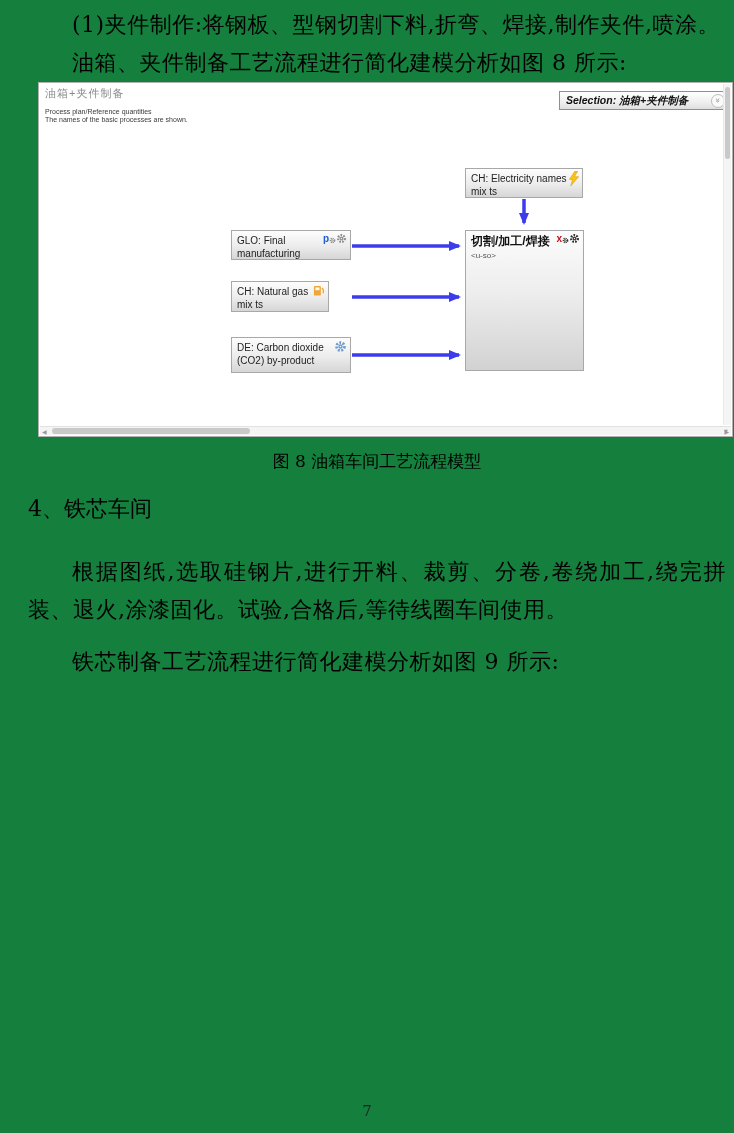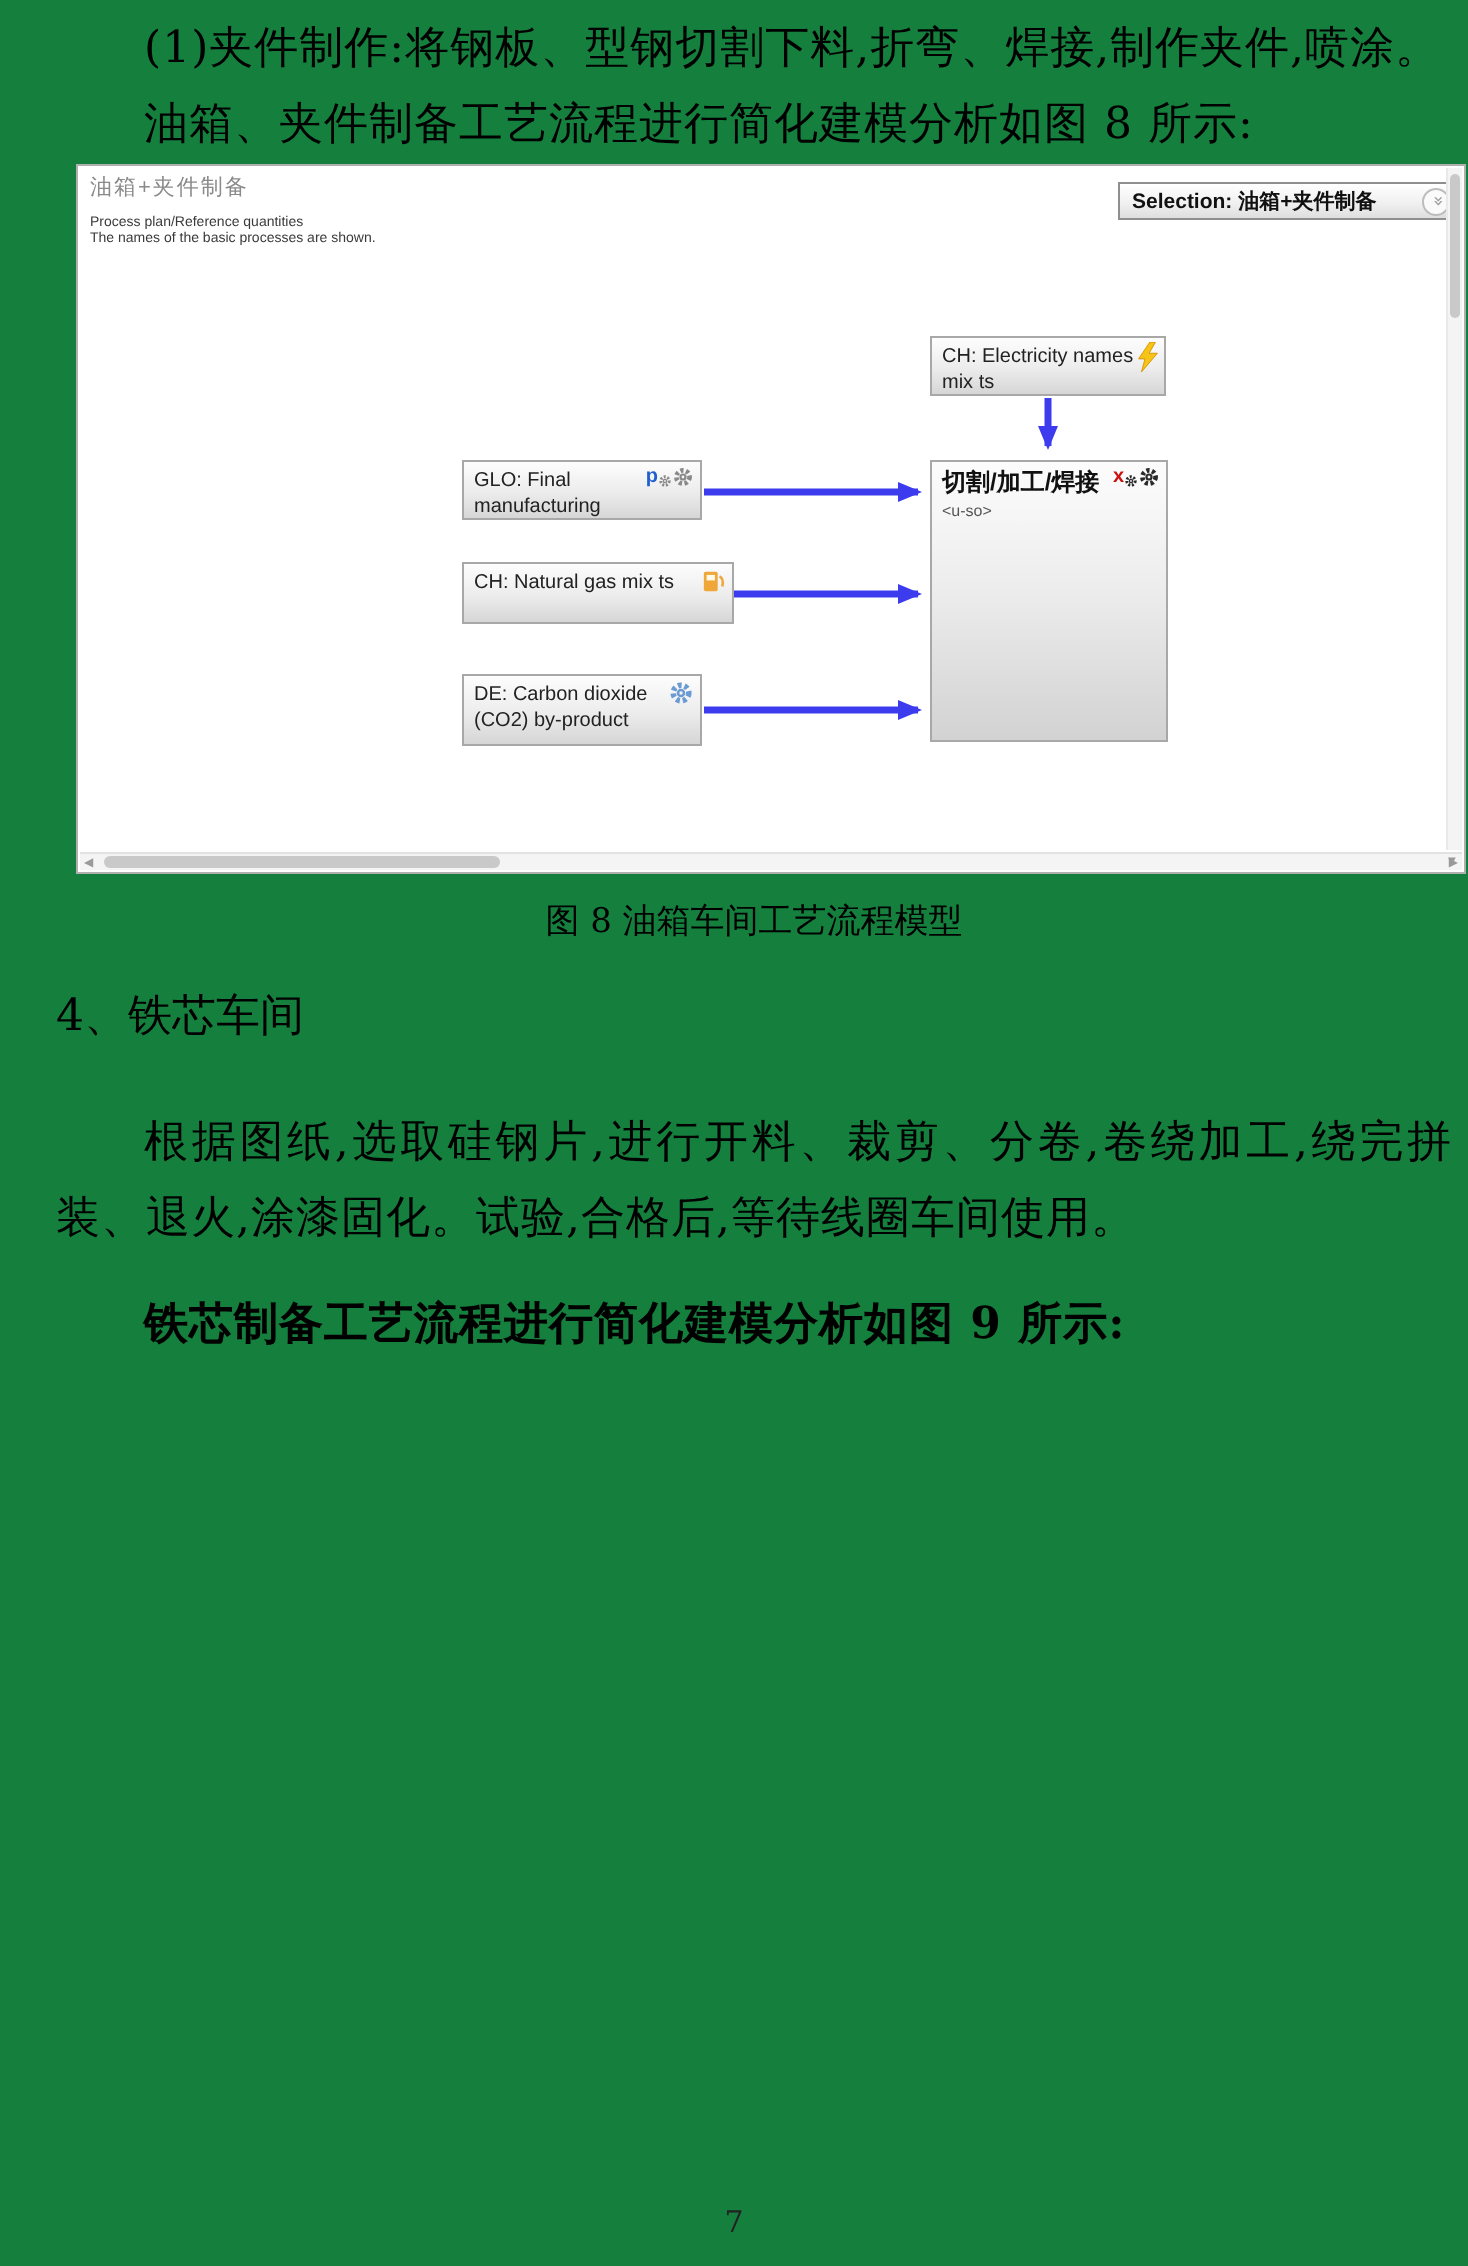--- a/index.html
+++ b/index.html
@@ -24,21 +24,21 @@
     margin-top:12px;
     font-size:17px; line-height:24px;
     text-align:center;
   }
   .heading {
     margin-top:20px;
     font-size:22px; line-height:32px;
     font-weight:normal;
   }
   .para.after-heading { margin-top:28px; }
-  .para.last { margin-top:14px;font-weight:bold; }
+  .para.last { margin-top:14px; }
   .page-number {
     position:absolute; left:0; right:0; top:1102px;
     text-align:center; font-size:15px; color:#222;
   }
 
   
   .figure {
     position:relative;
     margin-left:10px;
     width:695px; height:355px;
@@ -61,21 +61,21 @@
     width:170px; height:19px;
     border:1px solid #8f8f8f;
     background:linear-gradient(180deg,#ffffff 0%,#efefef 60%,#dedede 100%);
     display:flex; align-items:center;
     padding:0 3px 0 6px;
     cursor:pointer;
   }
   .selection-label {
     flex:1 1 auto;
     font-size:10.5px; font-weight:bold; color:#111;
-    white-space:nowrap; overflow:hidden;
+    white-space:nowrap; overflow:hidden;font-style:italic;
   }
   .chev-btn {
     flex:0 0 auto;
     width:14px; height:14px; border-radius:50%;
     border:1px solid #bdbdbd; background:#fafafa;
     display:flex; align-items:center; justify-content:center;
   }
   .chev-glyph {
     display:block; font-size:9px; color:#9a9a9a; line-height:1;
     transform:rotate(90deg); font-family:"DejaVu Sans", sans-serif;
@@ -90,21 +90,21 @@
     border:1px solid #a8a8a8;
     background:linear-gradient(180deg,#fdfdfd 0%,#ececec 55%,#d6d6d6 100%);
     font-size:10px; line-height:1.3; color:#222;
     padding:3px 5px;
     cursor:pointer;
   }
   .node-electricity { left:426px; top:85px;  width:118px; height:30px; padding-right:14px; }
   .node-glo         { left:192px; top:147px; width:120px; height:30px; padding-right:52px; }
   .node-cutting     { left:426px; top:147px; width:119px; height:141px;
                       background:linear-gradient(180deg,#fcfcfc 0%,#ededed 45%,#d2d2d2 100%); }
-  .node-gas         { left:192px; top:198px; width:136px; height:31px; padding-right:16px; }
+  .node-gas         { left:192px; top:198px; width:98px; height:31px; padding-right:16px; }
   .node-co2         { left:192px; top:254px; width:120px; height:36px; padding-right:22px; }
 
   .node-title { font-size:12px; color:#111;font-weight:bold; }
   .node-sub   { font-size:8px; color:#555; margin-top:1px; }
 
   .corner-icon { position:absolute; top:2px; right:3px; display:flex; align-items:flex-start; }
   .bolt { width:10px; height:15px; }
   .bolt polygon { fill:var(--lightning,#f6c416); stroke:#d89400; stroke-width:0.5; }
   .gear { display:block; }
   .gear circle { fill:none; stroke:currentColor; }

